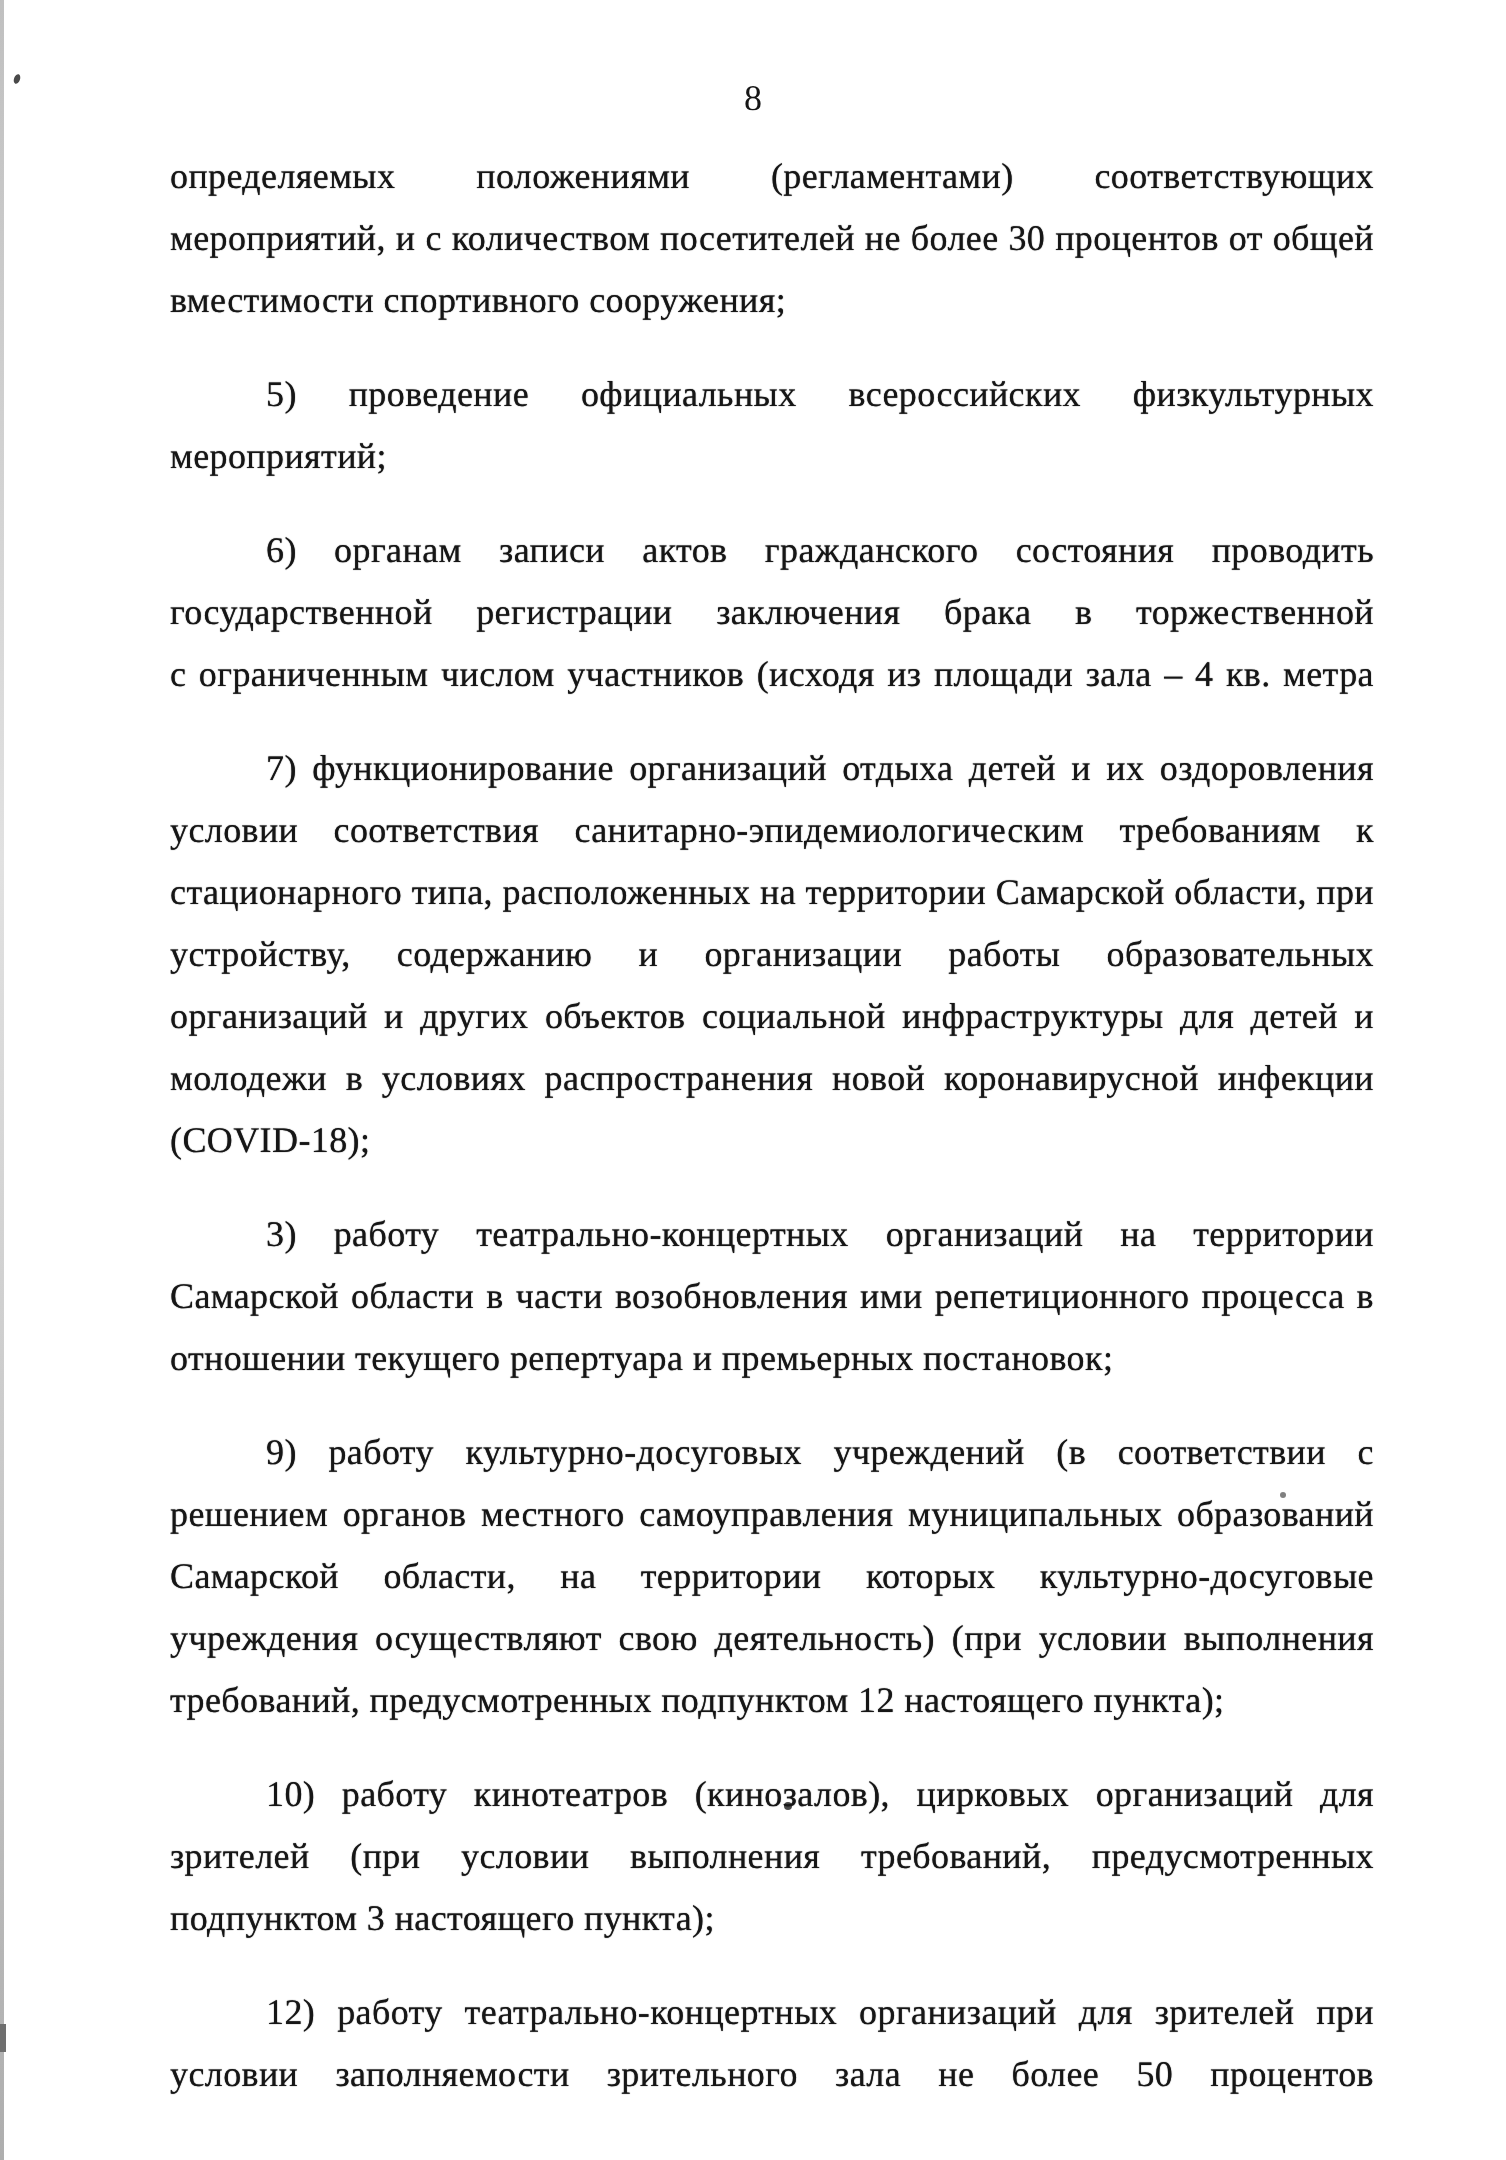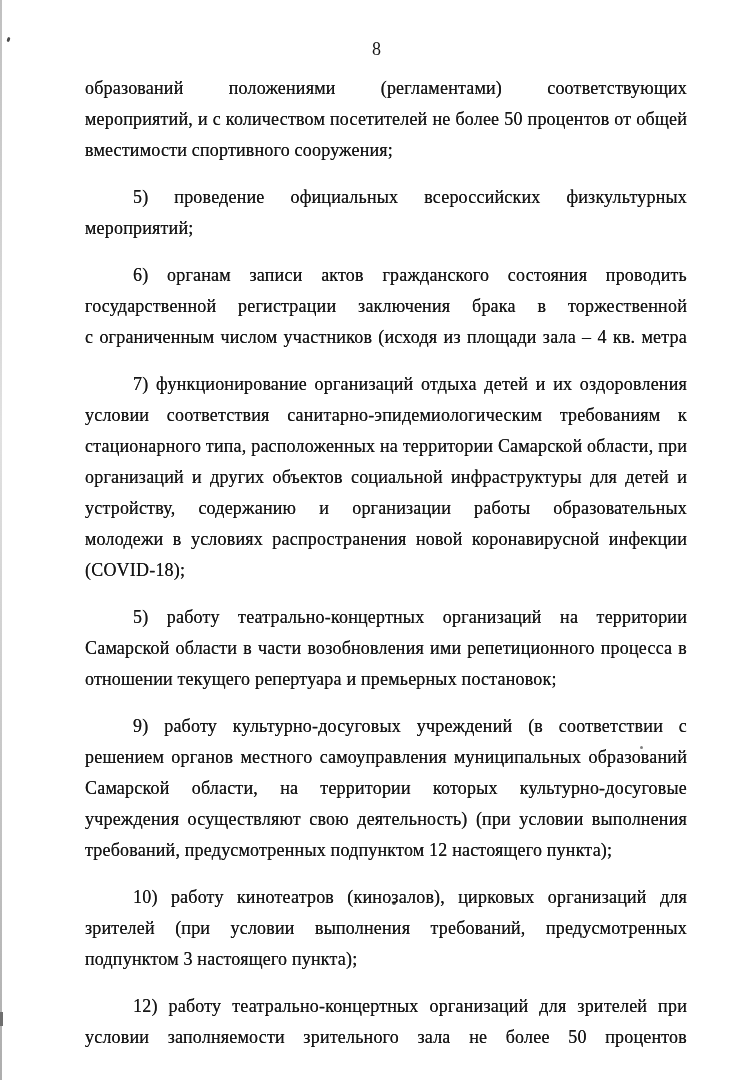--- a/index.html
+++ b/index.html
@@ -85,36 +85,36 @@
 <div class="page">
   <div class="edge-line"></div>
   <div class="speck s1"></div>
   <div class="speck s2"></div>
   <div class="speck s3"></div>
   <div class="edge-mark"></div>
 
   <div class="page-number">8</div>
 
   <div class="body-text">
-      <div class="line">образований положениями (регламентами) соответствующих</div>
-      <div class="line">мероприятий, и с количеством посетителей не более 50 процентов от общей</div>
+      <div class="line">определяемых положениями (регламентами) соответствующих</div>
+      <div class="line">мероприятий, и с количеством посетителей не более 30 процентов от общей</div>
       <div class="line para-end">вместимости спортивного сооружения;</div>
       <div class="line indent">5) проведение официальных всероссийских физкультурных</div>
       <div class="line para-end">мероприятий;</div>
       <div class="line indent">6) органам записи актов гражданского состояния проводить церемонии</div>
       <div class="line">государственной регистрации заключения брака в торжественной обстановке</div>
       <div class="line">с ограниченным числом участников (исходя из площади зала – 4 кв. метра на</div>
       <div class="line indent">7) функционирование организаций отдыха детей и их оздоровления</div>
       <div class="line">условии соответствия санитарно-эпидемиологическим требованиям к</div>
       <div class="line">стационарного типа, расположенных на территории Самарской области, при</div>
+      <div class="line">устройству, содержанию и организации работы образовательных</div>
       <div class="line">организаций и других объектов социальной инфраструктуры для детей и</div>
-      <div class="line">устройству, содержанию и организации работы образовательных</div>
       <div class="line">молодежи в условиях распространения новой коронавирусной инфекции</div>
       <div class="line para-end">(COVID-18);</div>
-      <div class="line indent">5) работу театрально-концертных организаций на территории</div>
+      <div class="line indent">3) работу театрально-концертных организаций на территории</div>
       <div class="line">Самарской области в части возобновления ими репетиционного процесса в</div>
       <div class="line para-end">отношении текущего репертуара и премьерных постановок;</div>
       <div class="line indent">9) работу культурно-досуговых учреждений (в соответствии с</div>
       <div class="line">решением органов местного самоуправления муниципальных образований в</div>
       <div class="line">Самарской области, на территории которых культурно-досуговые</div>
       <div class="line">учреждения осуществляют свою деятельность) (при условии выполнения</div>
       <div class="line para-end">требований, предусмотренных подпунктом 12 настоящего пункта);</div>
       <div class="line indent">10) работу кинотеатров (кинозалов), цирковых организаций для</div>
       <div class="line">зрителей (при условии выполнения требований, предусмотренных</div>
       <div class="line para-end">подпунктом 3 настоящего пункта);</div>

